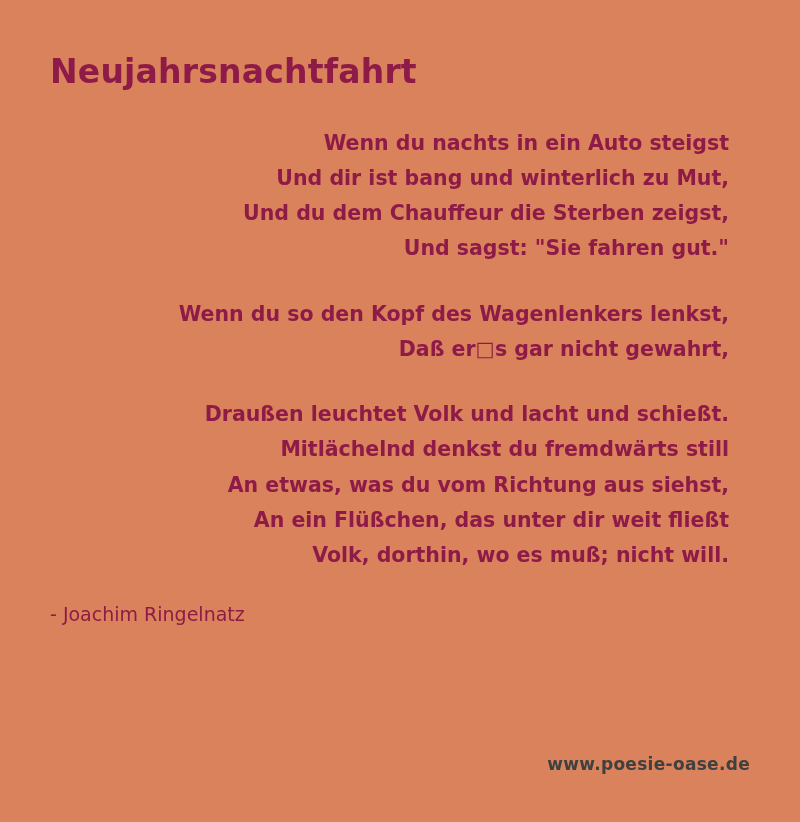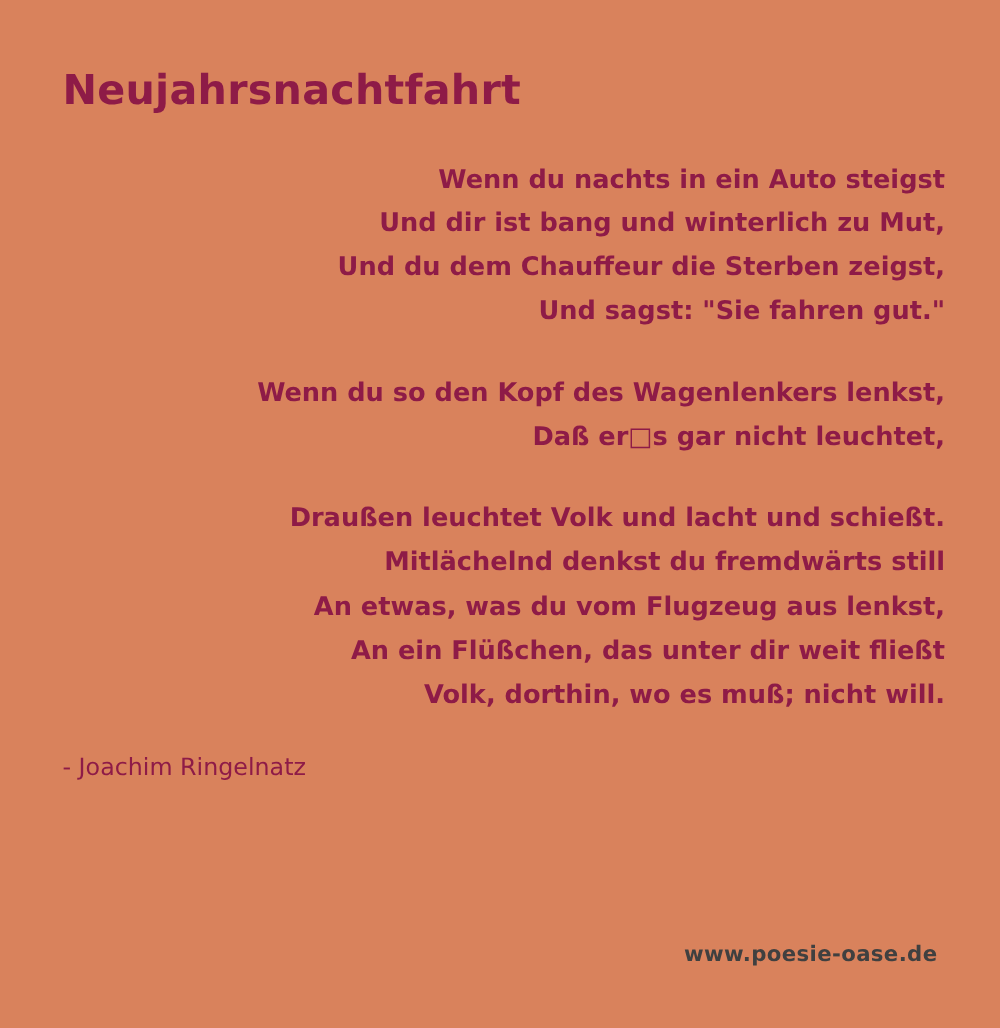--- a/index.html
+++ b/index.html
@@ -11,21 +11,21 @@
     height: 822px;
     background: #d9825c;
     font-family: "DejaVu Sans", sans-serif;
     overflow: hidden;
   }
   .card {
     position: relative;
     width: 800px;
     height: 822px;
     box-sizing: border-box;
-    padding: 52px 44px 0 50px;
+    padding: 52px 71px 0 50px;
   }
   .poem-title {
     color: #8e1b47;
     font-size: 33px;
     font-weight: bold;
     letter-spacing: 0.2px;
     margin: 0 0 34px 0;
     line-height: 1.2;
   }
   .stanza {
@@ -64,27 +64,27 @@
 
   <div class="stanza">
     <div class="poem-line">Wenn du nachts in ein Auto steigst</div>
     <div class="poem-line">Und dir ist bang und winterlich zu Mut,</div>
     <div class="poem-line">Und du dem Chauffeur die Sterben zeigst,</div>
     <div class="poem-line">Und sagst: "Sie fahren gut."</div>
   </div>
 
   <div class="stanza">
     <div class="poem-line">Wenn du so den Kopf des Wagenlenkers lenkst,</div>
-    <div class="poem-line">Daß er□s gar nicht leuchtet,</div>
+    <div class="poem-line">Daß er□s gar nicht gewahrt,</div>
   </div>
 
   <div class="stanza">
     <div class="poem-line">Draußen leuchtet Volk und lacht und schießt.</div>
     <div class="poem-line">Mitlächelnd denkst du fremdwärts still</div>
-    <div class="poem-line">An etwas, was du vom Flugzeug aus lenkst,</div>
+    <div class="poem-line">An etwas, was du vom Richtung aus siehst,</div>
     <div class="poem-line">An ein Flüßchen, das unter dir weit fließt</div>
     <div class="poem-line">Volk, dorthin, wo es muß; nicht will.</div>
   </div>
 
   <div class="attribution">- Joachim Ringelnatz</div>
 
   <div class="site-url">www.poesie-oase.de</div>
 
 </div>
 

